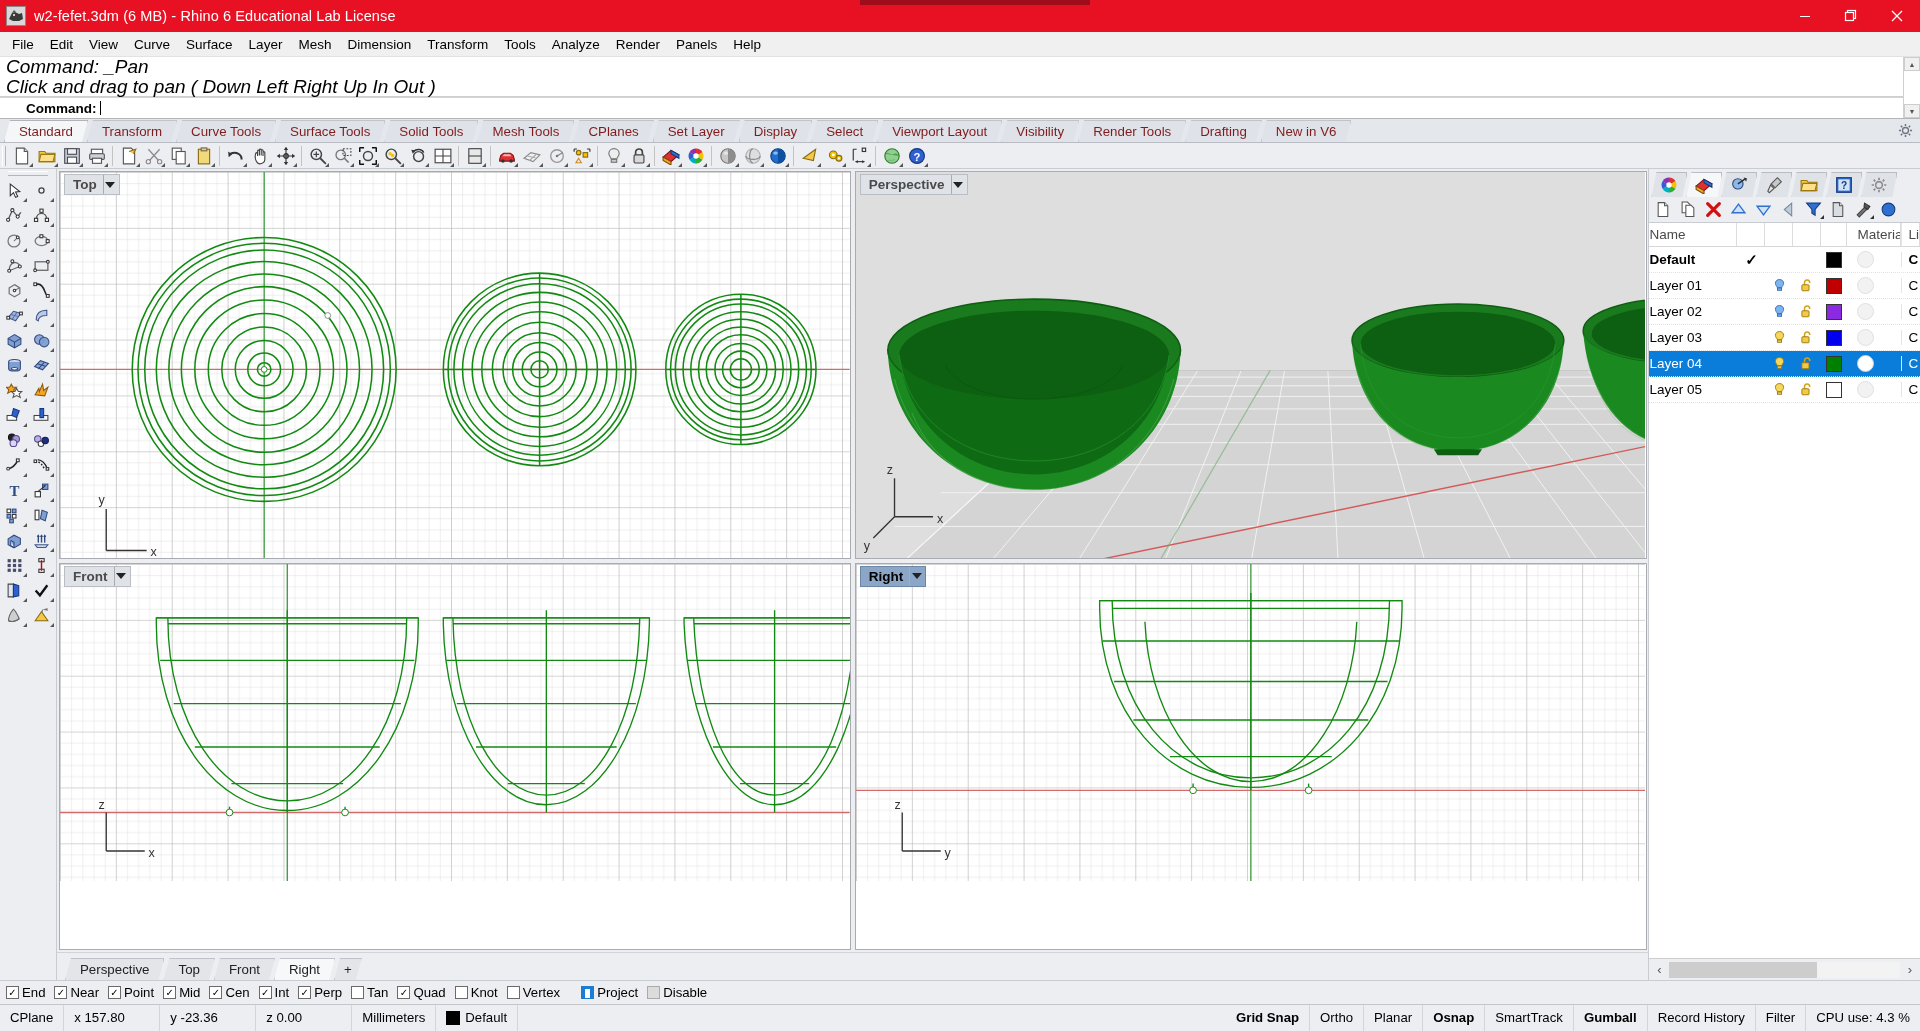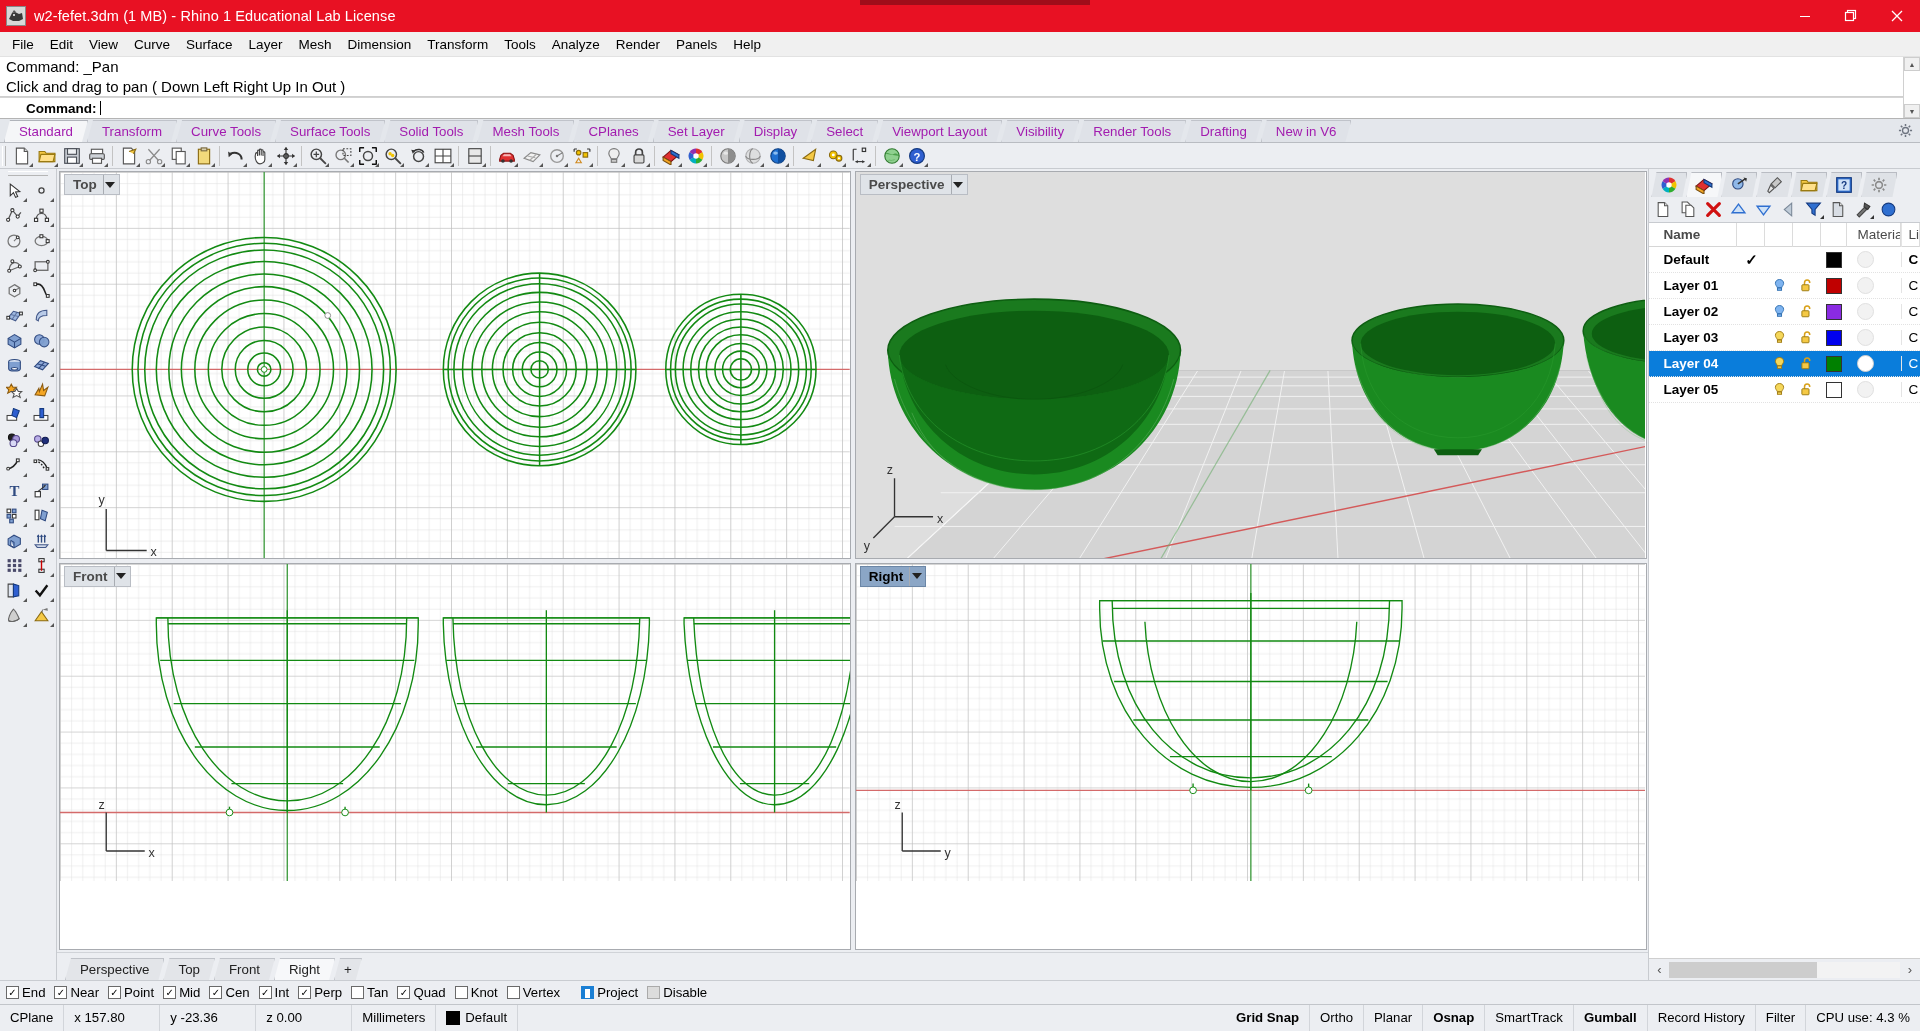--- a/index.html
+++ b/index.html
@@ -30,39 +30,39 @@
   .tb-notch { position:absolute; left:860px; top:0; width:230px; height:5px; background:#9f0d1a; }
 
   
   .menubar { height:25px; flex:0 0 25px; background:#f0f0f0; display:flex; align-items:center;
              padding-left:4px; border-bottom:1px solid #e2e2e2;}
   .menu-item { padding:3px 8px; font-size:13.5px; color:#000; }
 
   
   .cmdwrap { flex:0 0 58px; display:flex; background:#fff; border-bottom:1px solid #b4b4b4;}
   .cmdhist { flex:1; display:flex; flex-direction:column; }
-  .cmdline-hist { height:20px; line-height:20px; padding-left:6px; font-size:15px; color:#000;
-                  background:#fff;}
+  .cmdline-hist { height:20px; line-height:20px; padding-left:6px; font-size:19px; color:#000;
+                  background:#fff;font-style:italic;}
   .cmd-sep { border-bottom:1px solid #cfcfcf; }
   .cmd-input-row { height:21px; display:flex; align-items:center; padding-left:6px; background:#fff;
                    border-top:1px solid #d4d4d4;}
   .cmd-label { font-weight:bold; font-size:13.5px;margin-left:20px; }
   .cmd-caret { width:1px; height:14px; background:#000; margin-left:3px; }
   .cmd-scroll { width:17px; background:#f0f0f0; border-left:1px solid #d0d0d0;
                 display:flex; flex-direction:column; }
   .cmd-sb { height:14px; background:#f0f0f0; border:1px solid #cdcdcd;
             display:flex; align-items:center; justify-content:center; font-size:7px; color:#555; }
   .cmd-sb-track { flex:1; background:#fff; }
 
   
   .tabbar { flex:0 0 24px; background:#e4e7ec; display:flex; align-items:flex-end;
             padding-left:4px; position:relative; border-bottom:1px solid #b9bcc2;}
   .rtab { height:22px; line-height:21px; padding:0 10px; font-size:13.3px;
           background:#dfe2e8; border:1px solid #c0c3ca; border-bottom:none;
-          margin-right:-1px; color:#a21caf;
+          margin-right:-1px; color:#7f1d1d;
           border-radius:0; position:relative;
           clip-path: polygon(6px 0, 100% 0, calc(100% - 6px) 100%, 0 100%);
           padding-left:14px; padding-right:14px;}
   .rtab.active { background:#f5f6f8; border-color:#b0b3ba; z-index:2; }
   .tab-gear { position:absolute; right:6px; bottom:3px; width:16px; height:16px; }
 
   
   .toolbar { flex:0 0 26px; background:#eceef2; display:flex; align-items:center;
              border-bottom:1px solid #c8cbd0; padding-left:2px; }
   .tgrip { width:4px; height:20px; border-left:1px solid #fff; border-right:1px solid #b5b5b5;
@@ -132,21 +132,21 @@
 
   .layer-head { display:flex; height:24px; background:#fff; border-bottom:1px solid #d6d6d6;
                 font-size:13.5px; color:#4a4a4a; align-items:center; }
   .lh-cell { border-right:1px solid #dcdcdc; height:24px; line-height:23px; padding-left:4px;
              overflow:hidden; white-space:nowrap; }
   .layer-list { flex:1; background:#fff; overflow:hidden; }
   .lrow { display:flex; height:26px; align-items:center; font-size:13.5px;
           border-bottom:1px dotted #e2e2e2; }
   .lrow.sel { background:#0a7ddb; color:#fff; }
   .lrow.bold { font-weight:bold; }
-  .lc-name { width:88px; padding-left:14px; white-space:nowrap; overflow:hidden;font-weight:bold;}
+  .lc-name { width:88px; padding-left:0; white-space:nowrap; overflow:hidden;}
   .lc-ic { width:28px; display:flex; align-items:center; justify-content:center; }
   .lc-sw { width:26px; display:flex; align-items:center; justify-content:center;}
   .lc-mat { width:54px; display:flex; align-items:center; justify-content:flex-start; padding-left:10px;}
   .lc-li { flex:1; white-space:nowrap; overflow:hidden; border-left:1px solid #e4e4e4; padding-left:6px;}
   .swatch { width:16px; height:16px; border:1px solid #333; }
   .matcircle { width:17px; height:17px; border-radius:50%; background:#f2f2f2; border:1px solid #e0e0e0;}
   .matcircle.on { background:#fff; border:1px solid #cfcfcf; }
   .rp-hscroll { height:22px; background:#eceef2; border-top:1px solid #cfcfcf;
                 display:flex; align-items:center; }
   .rp-hs-arrow { width:20px; text-align:center; font-size:13px; color:#555; }
@@ -183,21 +183,21 @@
   <div class="titlebar">
     <div class="tb-notch"></div>
     <div class="title-icon">
       <svg width="18" height="18" viewBox="0 0 18 18">
         <rect width="18" height="18" fill="#d8d8d8"></rect>
         <path d="M2 12 L5 6 L8 5 L12 7 L15 6 L16 12 L12 14 L6 14 Z" fill="#3a3a3a"></path>
         <path d="M5 6 L7 3 L9 5" fill="#555"></path>
         <circle cx="7" cy="8" r="1" fill="#fff"></circle>
       </svg>
     </div>
-    <div class="title-text">w2-fefet.3dm (1 MB) - Rhino 1 Educational Lab License</div>
+    <div class="title-text">w2-fefet.3dm (6 MB) - Rhino 6 Educational Lab License</div>
     <div class="win-ctrls">
       <div class="win-btn">
         <svg width="12" height="12" viewBox="0 0 12 12">
             <rect x="1" y="6" width="10" height="1" fill="#fff"></rect>
           </svg>
       </div>
       <div class="win-btn">
         <svg width="14" height="14" viewBox="0 0 14 14">
           <rect x="3.5" y="1.5" width="8" height="8" fill="none" stroke="#fff" stroke-width="1.2"></rect>
           <rect x="1.5" y="3.5" width="8" height="8" fill="#e81123" stroke="#fff" stroke-width="1.2"></rect>

